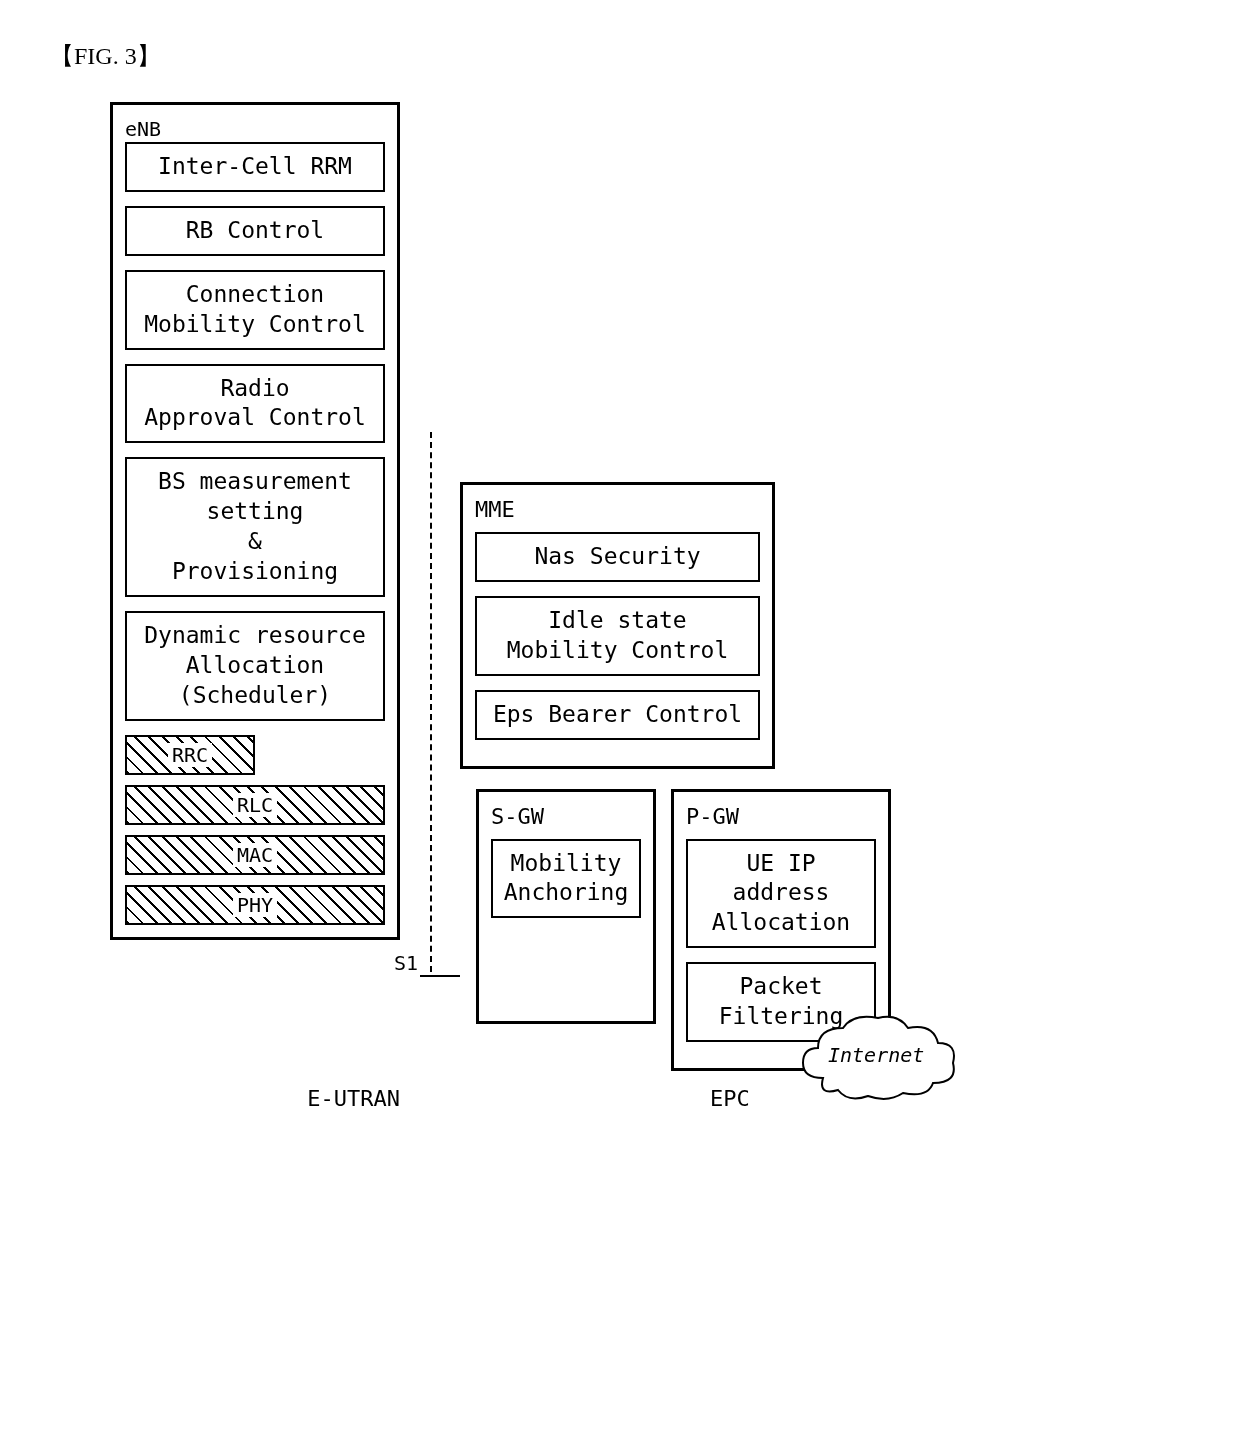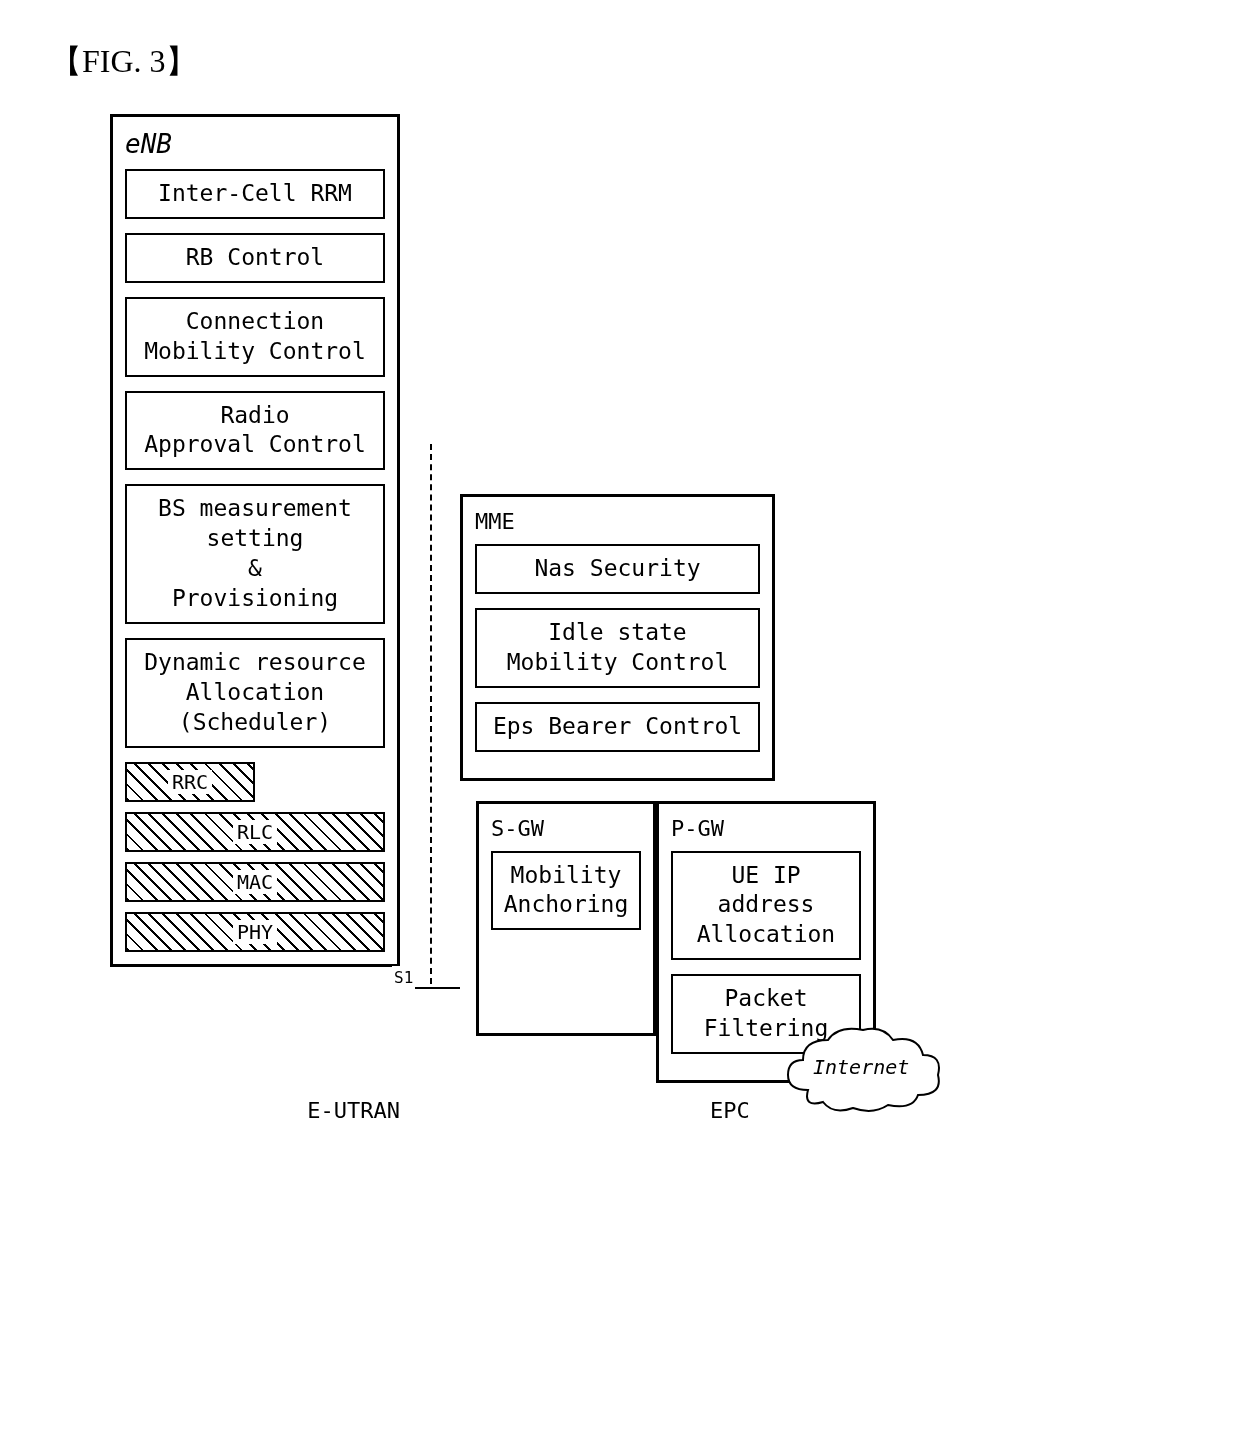--- a/index.html
+++ b/index.html
@@ -4,40 +4,39 @@
   <style>
     * { box-sizing: border-box; margin: 0; padding: 0; }
     body {
       font-family: monospace;
       background: #fff;
       padding: 40px;
       width: 1240px;
     }
     .figure-label {
       font-family: serif;
-      font-size: 32px;
+      font-size: 24px;
       margin-bottom: 30px;
       margin-left: 10px;
     }
     .diagram {
       display: flex;
       align-items: flex-start;
       position: relative;
       margin-left: 70px;
     }
     .enb-container {
       border: 3px solid #000;
       width: 290px;
       padding: 12px;
       position: relative;
     }
     .enb-title {
-      font-size: 26px;
-      margin-bottom: 10px;
-      font-style: italic;
+      font-size: 20px;
+      margin-bottom: 1px;
     }
     .block {
       border: 2px solid #000;
       padding: 8px 10px;
       margin-bottom: 14px;
       text-align: center;
       font-size: 23px;
       line-height: 1.3;
       white-space: pre-line;
     }
@@ -76,21 +75,21 @@
       position: absolute;
       left: 30px;
       top: 0;
       bottom: 40px;
       border-left: 2px dashed #000;
     }
     .s1-label {
       position: absolute;
       bottom: 35px;
       left: -8px;
-      font-size: 16px;
+      font-size: 20px;
       background: #fff;
       padding: 2px;
     }
     .s1-underline {
       position: absolute;
       bottom: 35px;
       left: 0;
       width: 60px;
       border-bottom: 2px solid #000;
     }
@@ -103,20 +102,21 @@
       border: 3px solid #000;
       width: 315px;
       padding: 12px;
     }
     .mme-title {
       font-size: 22px;
       margin-bottom: 10px;
     }
     .gw-row {
       display: flex;
+      gap: 15px;
       margin-top: 20px;
       padding-left: 16px;
     }
     .sgw-container {
       border: 3px solid #000;
       width: 180px;
       padding: 12px;
       height: 235px;
     }
     .pgw-container {

